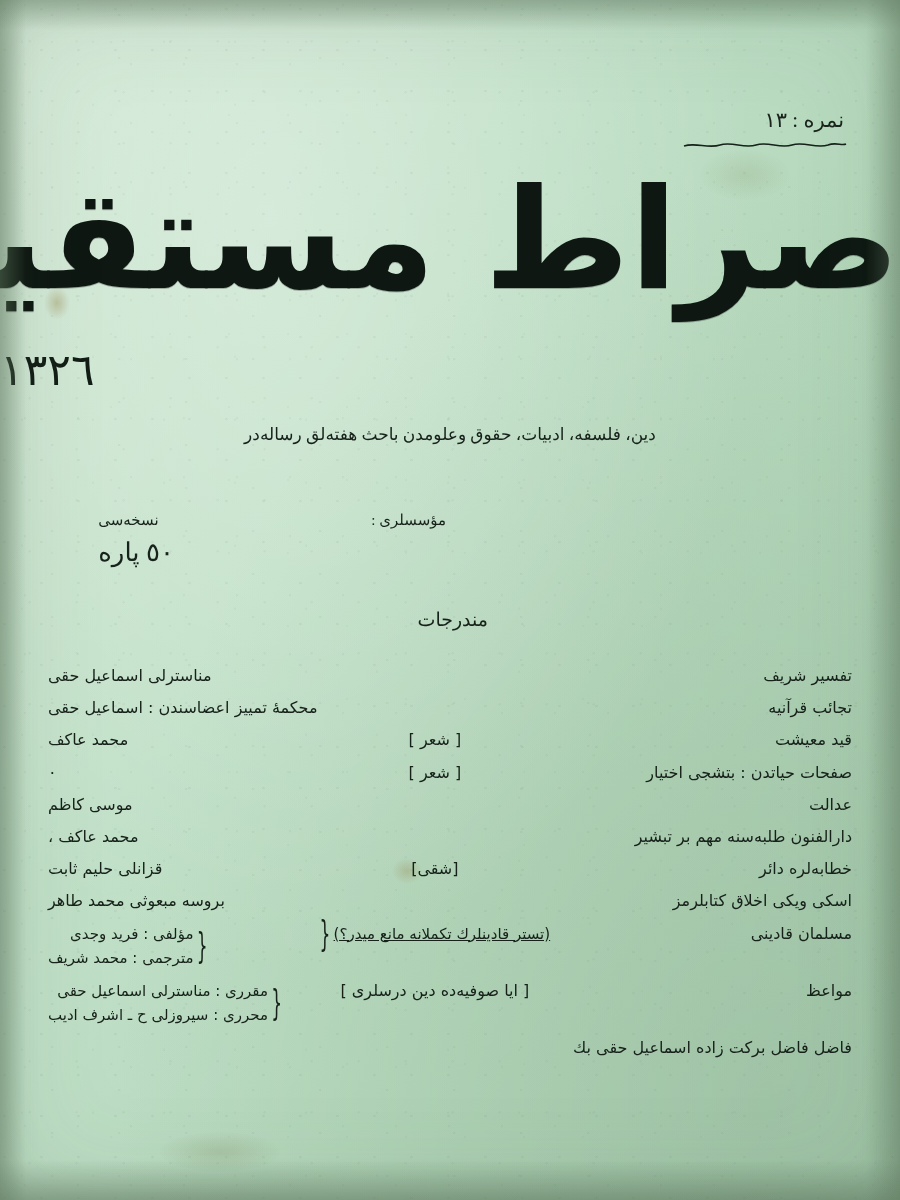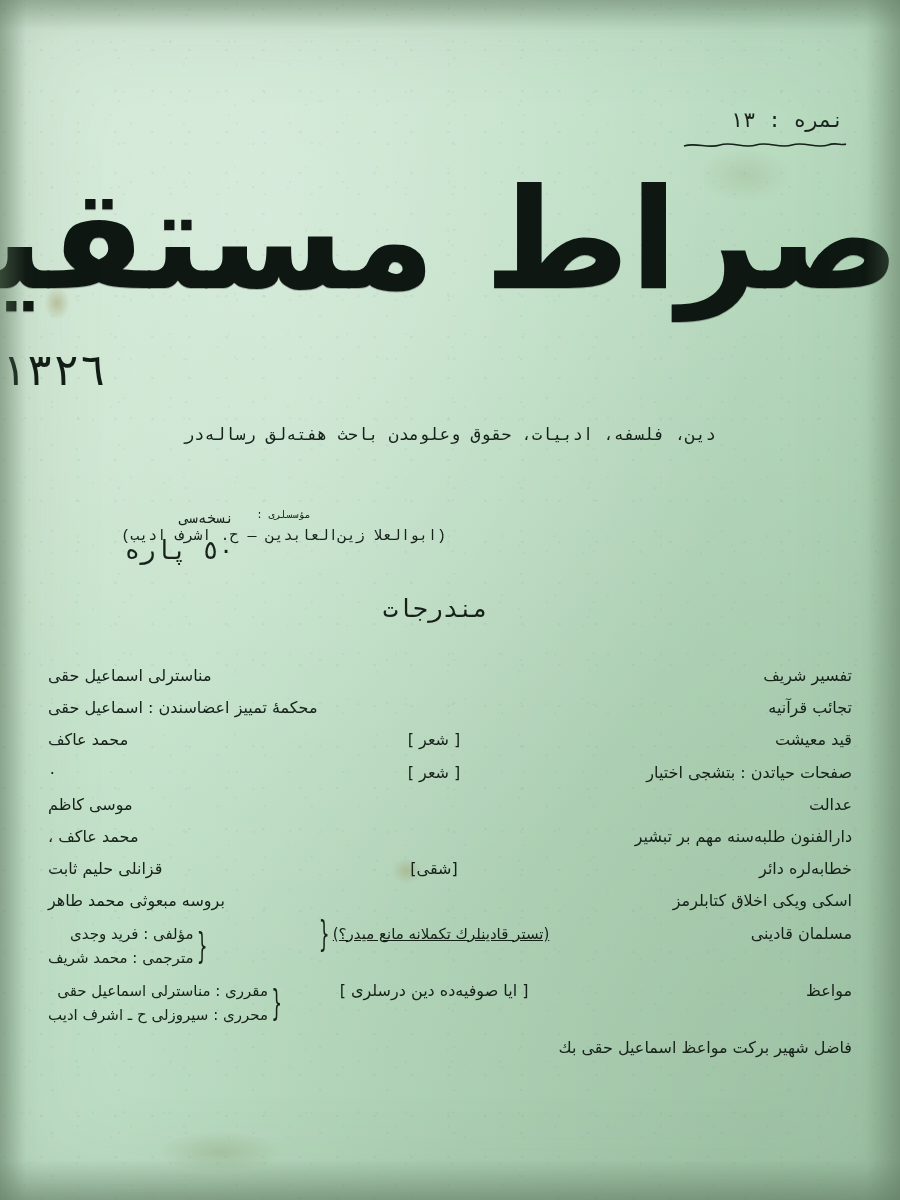--- a/index.html
+++ b/index.html
@@ -71,21 +71,21 @@
   #stain-2 { left: 392px; top: 858px; width: 30px; height: 26px;
     background: radial-gradient(ellipse, rgba(150,130,70,0.30) 0%, rgba(150,130,70,0) 72%); }
   #stain-3 { left: 160px; top: 1132px; width: 120px; height: 40px;
     background: radial-gradient(ellipse, rgba(120,125,80,0.22) 0%, rgba(120,125,80,0) 75%); }
   #stain-4 { left: 700px; top: 150px; width: 90px; height: 50px;
     background: radial-gradient(ellipse, rgba(130,140,95,0.18) 0%, rgba(130,140,95,0) 75%); }
 
   
   .ink {
     color: #15201a;
-    font-family: Liberation Mono, monospace;
+    font-family: Liberation Serif, serif;
     direction: rtl;
     text-align: right;
     white-space: nowrap;
   }
 
   #issue-line {
     position: absolute;
     right: 56px;
     top: 108px;
     font-size: 21px;
@@ -140,39 +140,39 @@
 
   #founders-block {
     position: absolute;
     right: 454px;
     top: 508px;
     text-align: center;
     font-size: 15px;
     line-height: 1.65;
     color: #17221b;
   }
-  #founders-label { font-size: 10px; }
+  #founders-label { font-size: 15px; }
   #founders-names { font-size: 15px; }
 
   #price-block {
     position: absolute;
-    right: 666px;
+    right: 726px;
     top: 508px;
-    text-align: right;
+    text-align: left;
     font-size: 15px;
     line-height: 1.6;
     color: #17221b;
   }
   #price-value { font-size: 26px; letter-spacing: 1px; }
 
   #contents-heading {
     position: absolute;
     right: 412px;
-    top: 594px;
-    font-size: 25px;
+    top: 608px;
+    font-size: 19px;
     color: #16211a;
   }
 
   
   #contents-table {
     position: absolute;
     left: 48px;
     right: 48px;
     top: 660px;
     border-collapse: collapse;
@@ -232,21 +232,20 @@
 
   <div id="masthead">
     <div class="ink" id="masthead-title">صراط مستقيم</div>
     <div class="ink" id="masthead-year">١٣٢٦</div>
   </div>
 
   <div class="ink" id="subtitle">دين، فلسفه، ادبيات، حقوق وعلومدن باحث هفته‌لق رساله‌در</div>
 
   <div class="ink" id="founders-block">
     <div id="founders-label">مؤسسلری :</div>
-    <div id="founders-names">(ابوالعلا زين‌العابدين — ح‌. اشرف ادیب)</div>
   </div>
 
   <div class="ink" id="price-block">
     <div id="price-label">نسخه‌سی</div>
     <div id="price-value">٥٠ پاره</div>
   </div>
 
   <div class="ink" id="contents-heading">مندرجات</div>
 
   <table id="contents-table">
@@ -315,21 +314,21 @@
         <td class="col-author brace-cell">
           <span class="brace-pair">
             <span class="brace">{</span>
             <span class="line">مقرری : مناسترلی اسماعيل حقی</span>
             <span class="line">محرری : سيروزلی ح ـ اشرف ادیب</span>
           </span>
         </td>
       </tr>
 
       <tr class="gap">
-        <td class="col-title">فاضل شهير بركت مواعظ اسماعيل حقی بك</td>
+        <td class="col-title">فاضل فاضل بركت زاده اسماعيل حقی بك</td>
         <td class="col-note"></td>
         <td class="col-author"></td>
       </tr>
     </tbody>
   </table>
 
   <div id="edges"></div>
   <div class="edge-strip" id="edge-left"></div>
   <div class="edge-strip" id="edge-right"></div>
   <div class="edge-strip" id="edge-top"></div>

